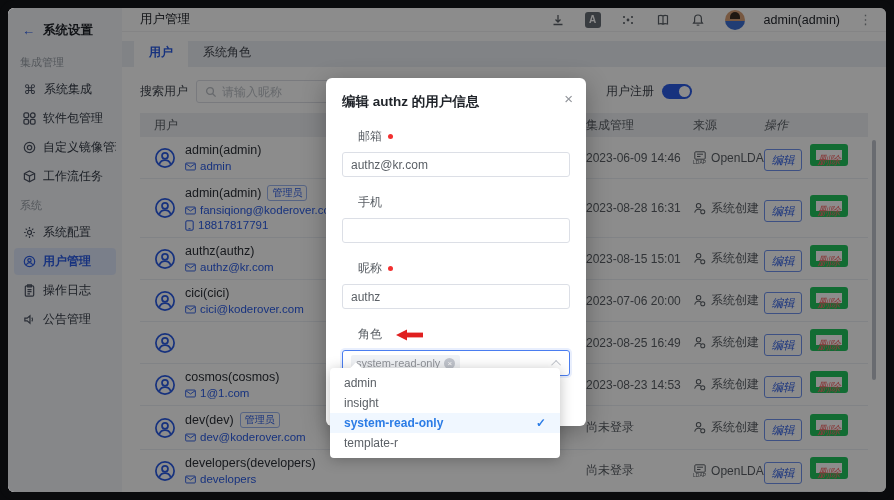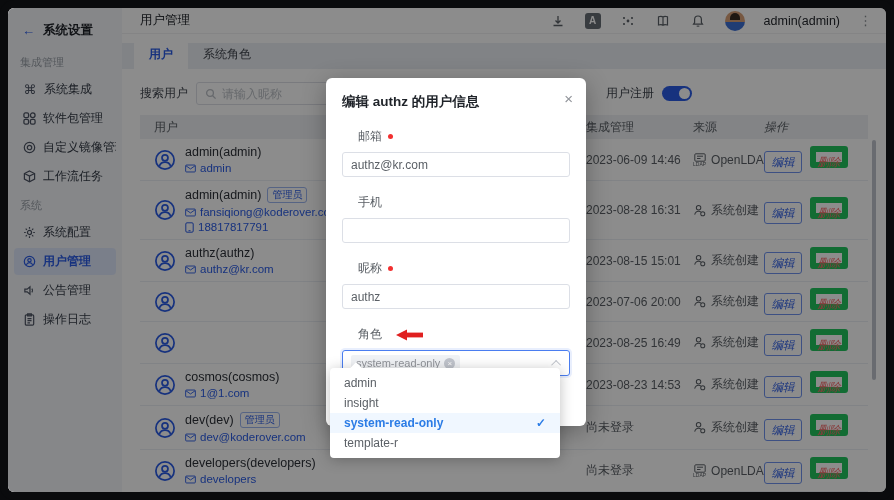--- a/index.html
+++ b/index.html
@@ -161,32 +161,32 @@
       <div class="sb-item active">
         <svg width="13" height="13" viewBox="0 0 14 14" fill="none" stroke-width="1.3">
             <circle cx="7" cy="7" r="5.6"></circle>
             <circle cx="7" cy="5.6" r="1.8"></circle>
             <path d="M3.6 10.6 C4.2 8.9 5.4 8.2 7 8.2 C8.6 8.2 9.8 8.9 10.4 10.6"></path>
           </svg>
         <span>用户管理</span>
       </div>
       <div class="sb-item">
         <svg width="13" height="13" viewBox="0 0 14 14" fill="none" stroke-width="1.3">
-            <path d="M2 5.5 H4.5 L7.5 3 V11 L4.5 8.5 H2 Z"></path>
-            <path d="M9.5 5 C10.3 5.9 10.3 8.1 9.5 9"></path>
-          </svg>
-        <span>公告管理</span>
-      </div>
-      <div class="sb-item">
-        <svg width="13" height="13" viewBox="0 0 14 14" fill="none" stroke-width="1.3">
             <rect x="2.5" y="2" width="9" height="11" rx="1.2"></rect>
             <path d="M5 1 H9 V3.2 H5 Z"></path>
             <path d="M4.8 6 H9.2 M4.8 8.3 H9.2 M4.8 10.6 H7.5"></path>
           </svg>
         <span>操作日志</span>
+      </div>
+      <div class="sb-item">
+        <svg width="13" height="13" viewBox="0 0 14 14" fill="none" stroke-width="1.3">
+            <path d="M2 5.5 H4.5 L7.5 3 V11 L4.5 8.5 H2 Z"></path>
+            <path d="M9.5 5 C10.3 5.9 10.3 8.1 9.5 9"></path>
+          </svg>
+        <span>公告管理</span>
       </div>
     </aside>
 
     <div class="main">
       <div class="topbar">
         <span class="title">用户管理</span>
         <div class="right">
           <span class="tb-icon">
             <svg width="14" height="14" viewBox="0 0 14 14" fill="none" stroke="#5c6268" stroke-width="1.3">
                 <path d="M7 2 V8.5 M4.5 6.5 L7 9 L9.5 6.5 M2.5 11.5 H11.5"></path>
@@ -354,20 +354,30 @@
           <div class="col-action"><span class="btn edit">编辑</span><span class="btn del">删除</span></div>
         </div>
 
         <div class="trow" style="min-height:38px;">
           <div class="col-user ucell">
             <svg width="22" height="22" viewBox="0 0 14 14" fill="none" stroke="#2b5ce6" stroke-width="1.1">
                 <circle cx="7" cy="7" r="5.8"></circle>
                 <circle cx="7" cy="5.6" r="1.9"></circle>
                 <path d="M3.4 10.8 C4.1 9 5.4 8.3 7 8.3 C8.6 8.3 9.9 9 10.6 10.8"></path>
               </svg>
+            <div class="stack">
+              <div class="uname">cici(cici)</div>
+              <div class="uline">
+                  <svg width="11" height="9" viewBox="0 0 12 9" fill="none" stroke="#2b5ce6" stroke-width="1">
+                    <rect x="0.7" y="0.7" width="10.6" height="7.6" rx="1"></rect>
+                    <path d="M1 1.5 L6 5 L11 1.5"></path>
+                  </svg>
+                  <span>cici@koderover.com</span>
+                </div>
+            </div>
           </div>
           <div class="col-login login-text">2023-07-06 20:00</div>
           <div class="col-source">
               <div class="source-cell">
                 <svg width="13" height="13" viewBox="0 0 14 14" fill="none" stroke="#5b6066" stroke-width="1.1">
                   <circle cx="6" cy="4" r="2.4"></circle>
                   <path d="M1.8 11.5 C2.4 8.9 4 7.8 6 7.8 C7 7.8 7.9 8.1 8.6 8.7"></path>
                   <circle cx="10.5" cy="10.5" r="2.2"></circle>
                 </svg>
                 <span>系统创建</span>

